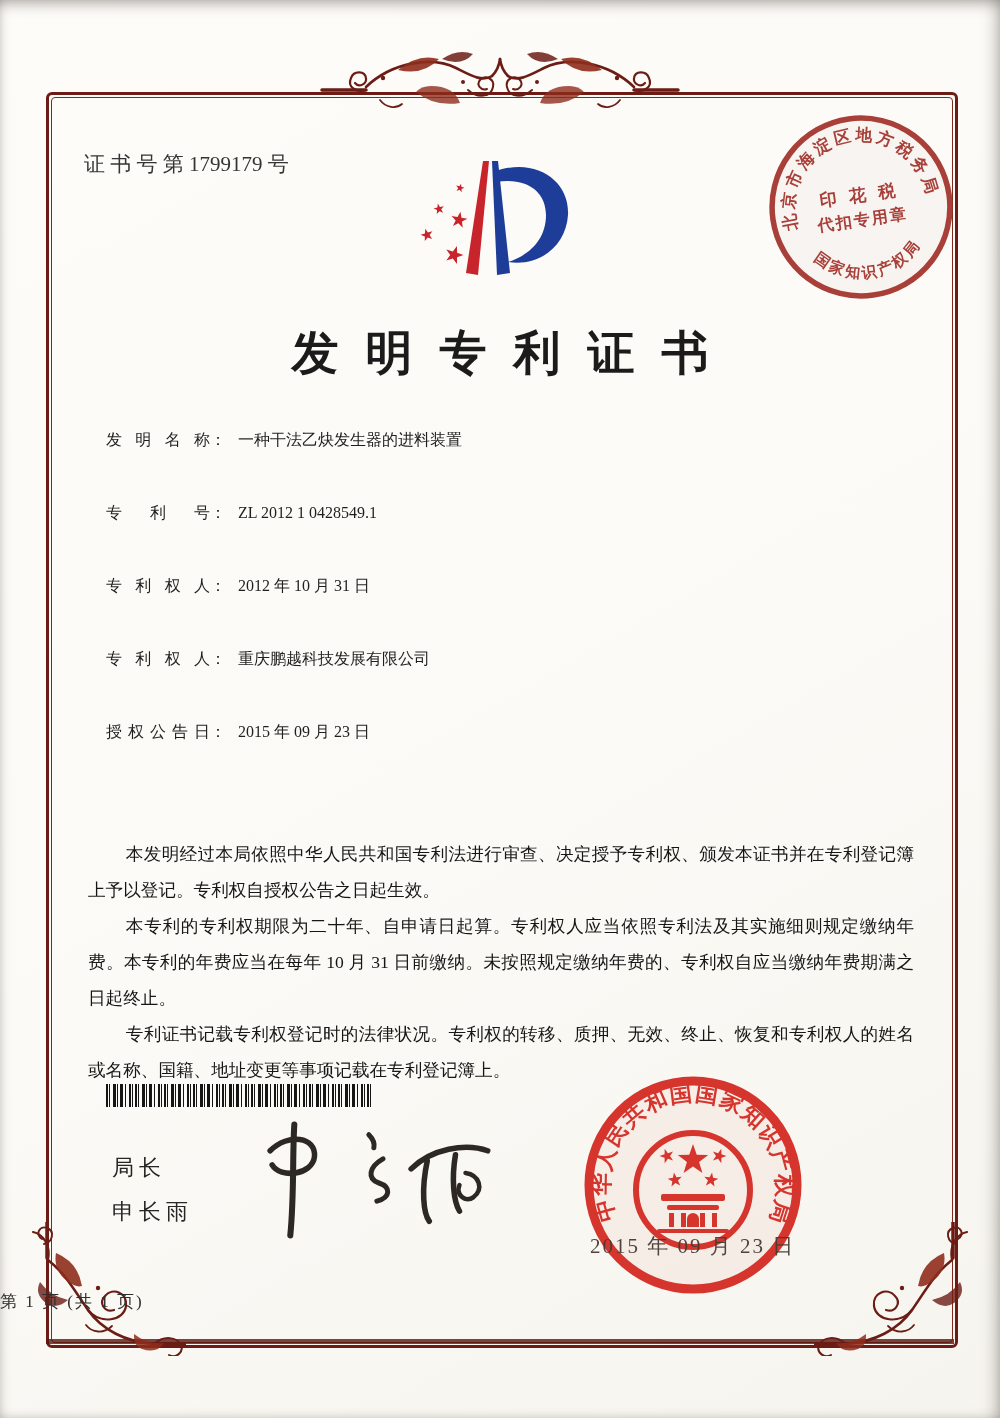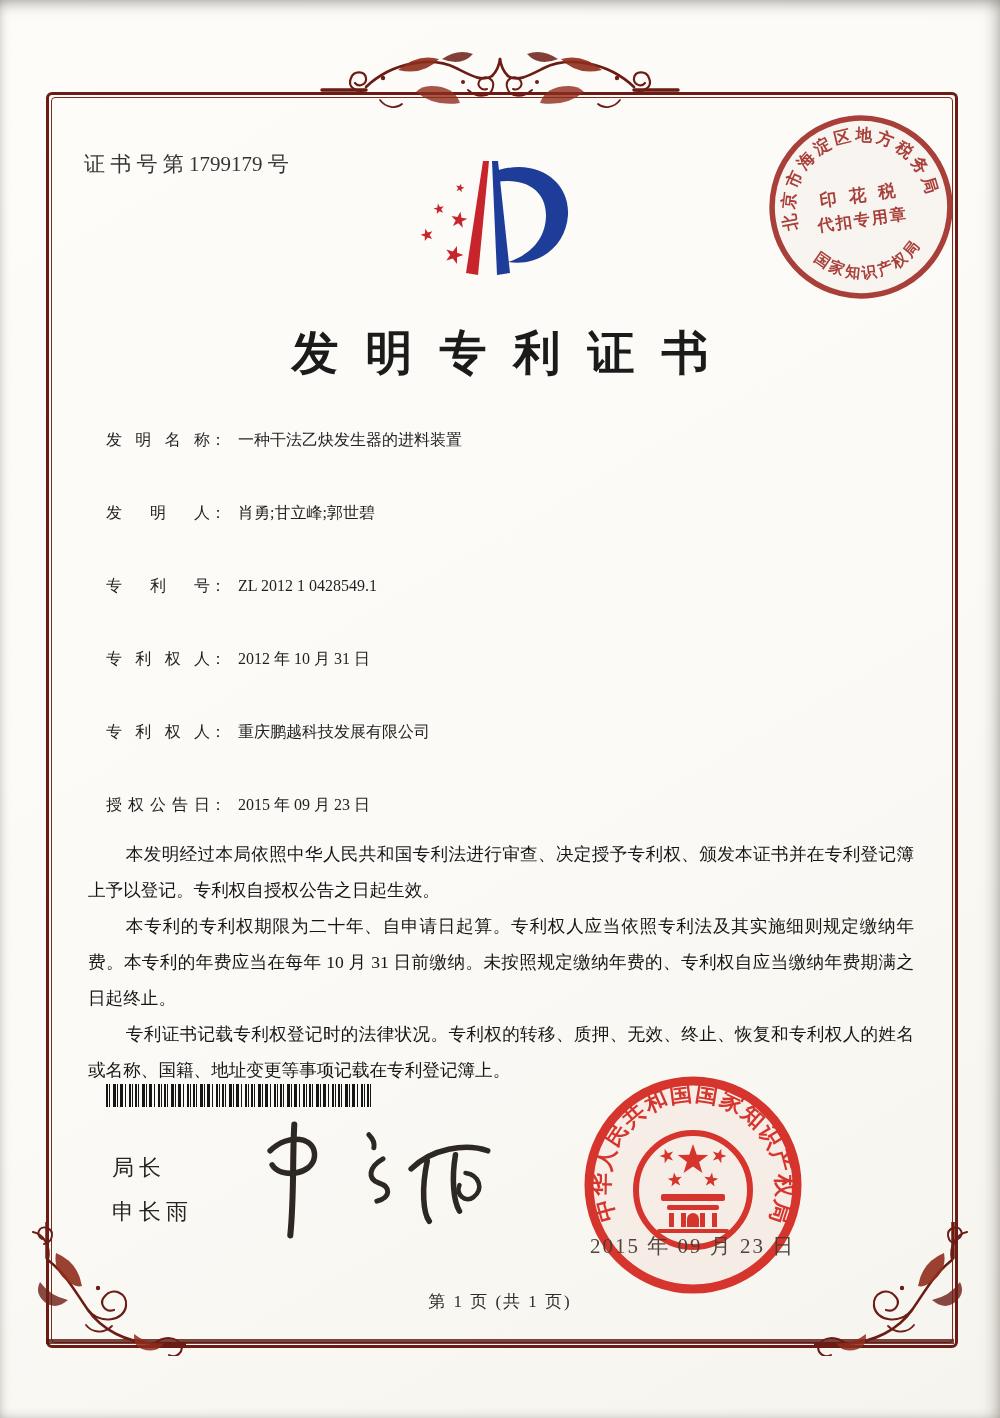--- a/index.html
+++ b/index.html
@@ -35,21 +35,21 @@
           #151515 7px 10px,transparent 10px 11px,
           #151515 11px 12px,transparent 12px 14px,
           #151515 14px 17px,transparent 17px 19px,
           #151515 19px 20px,transparent 20px 23px,
           #151515 23px 25px,transparent 25px 26px,
           #151515 26px 27px,transparent 27px 29px);}
   .signoff{left:112px;top:1146px;font-size:22px;line-height:44px;letter-spacing:5px;color:#262626;z-index:5;}
   .signature{left:250px;top:1114px;width:282px;height:138px;z-index:5;}
   .seal{left:576px;top:1068px;width:234px;height:234px;z-index:4;}
   .seal-date{left:590px;top:1232px;font-size:21px;letter-spacing:2px;color:rgba(70,59,52,.95);z-index:6;white-space:nowrap;}
-  .page-footer{left:0;right:0;top:1290px;text-align:center;font-size:17px;letter-spacing:2px;color:#2e2e2e;z-index:5;}
+  .page-footer{left:0;right:0;top:1290px;text-align:left;font-size:17px;letter-spacing:2px;color:#2e2e2e;z-index:5;}
   .orn-top{left:320px;top:26px;width:360px;height:112px;z-index:3;}
   .orn-br{right:30px;top:1222px;width:156px;height:134px;z-index:3;}
   .orn-bl{left:30px;top:1222px;width:156px;height:134px;z-index:3;transform:scaleX(-1);}
   svg{display:block;width:100%;height:100%;}
 </style>
 </head>
 <body>
 
 <div class="page">
 
@@ -150,23 +150,20 @@
       <text x="96" y="90" text-anchor="middle" font-size="17" font-weight="700" fill="#a3352e" letter-spacing="4">印 花 税</text>
       <text x="96" y="114" text-anchor="middle" font-size="16" font-weight="700" fill="#a3352e" letter-spacing="2">代扣专用章</text>
     </svg>
   </div>
 
   <div class="abs doc-title">发明专利证书</div>
 
   <div class="abs fields">
     <div class="field-row">
       <span class="f-label">发明名称</span><span class="f-colon">：</span><span class="f-value">一种干法乙炔发生器的进料装置</span>
-    </div>
-    <div class="field-row">
-      <span class="f-label">发明人</span><span class="f-colon">：</span><span class="f-value">肖勇;甘立峰;郭世碧</span>
     </div>
     <div class="field-row">
       <span class="f-label">专利号</span><span class="f-colon">：</span><span class="f-value">ZL 2012 1 0428549.1</span>
     </div>
     <div class="field-row">
       <span class="f-label">专利权人</span><span class="f-colon">：</span><span class="f-value">2012 年 10 月 31 日</span>
     </div>
     <div class="field-row">
       <span class="f-label">专利权人</span><span class="f-colon">：</span><span class="f-value">重庆鹏越科技发展有限公司</span>
     </div>

